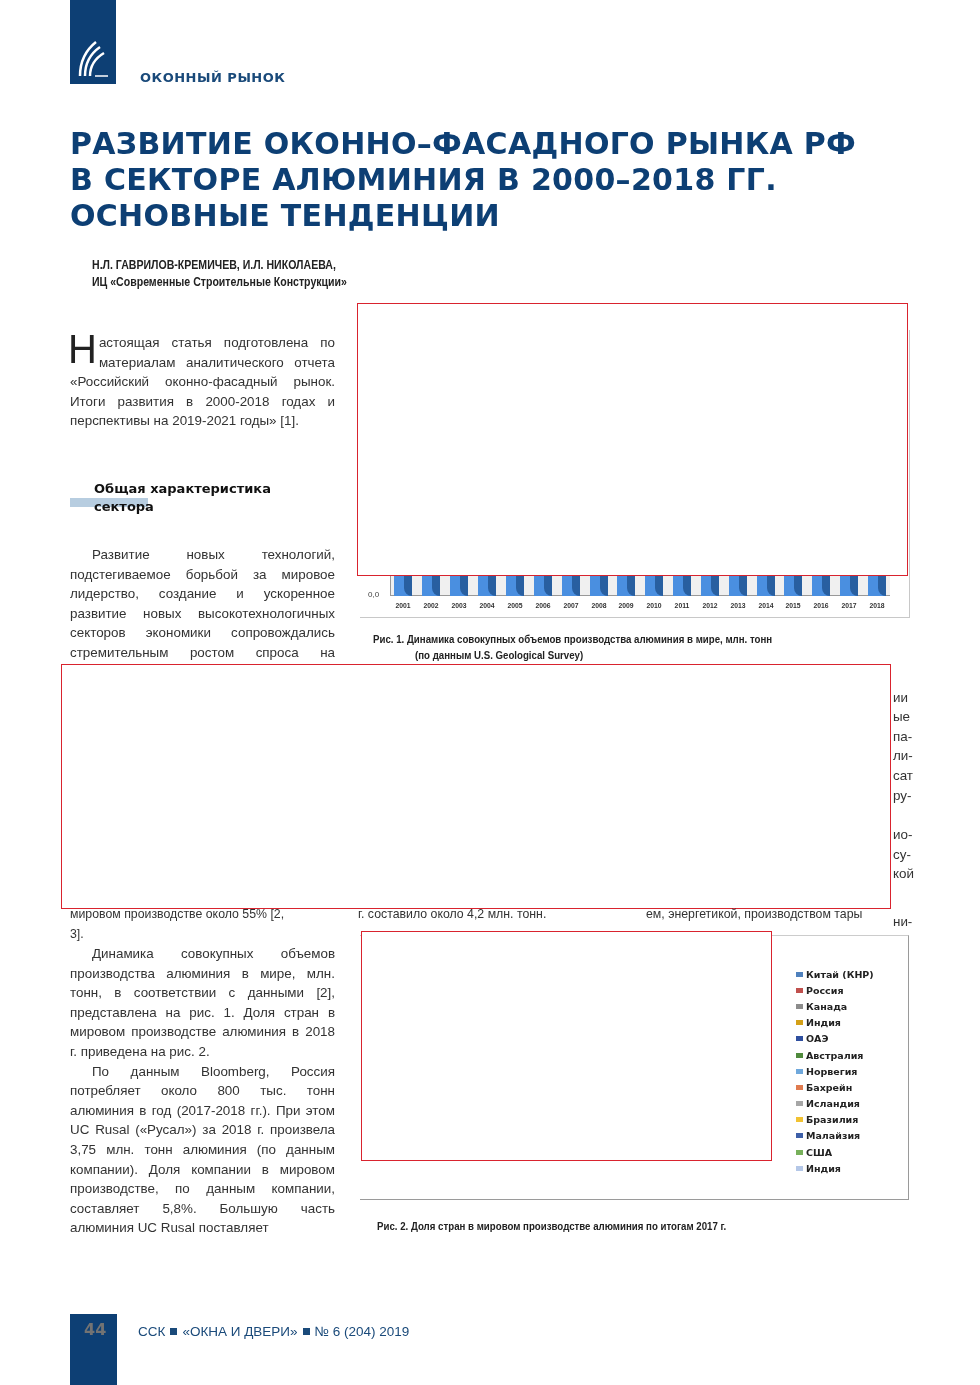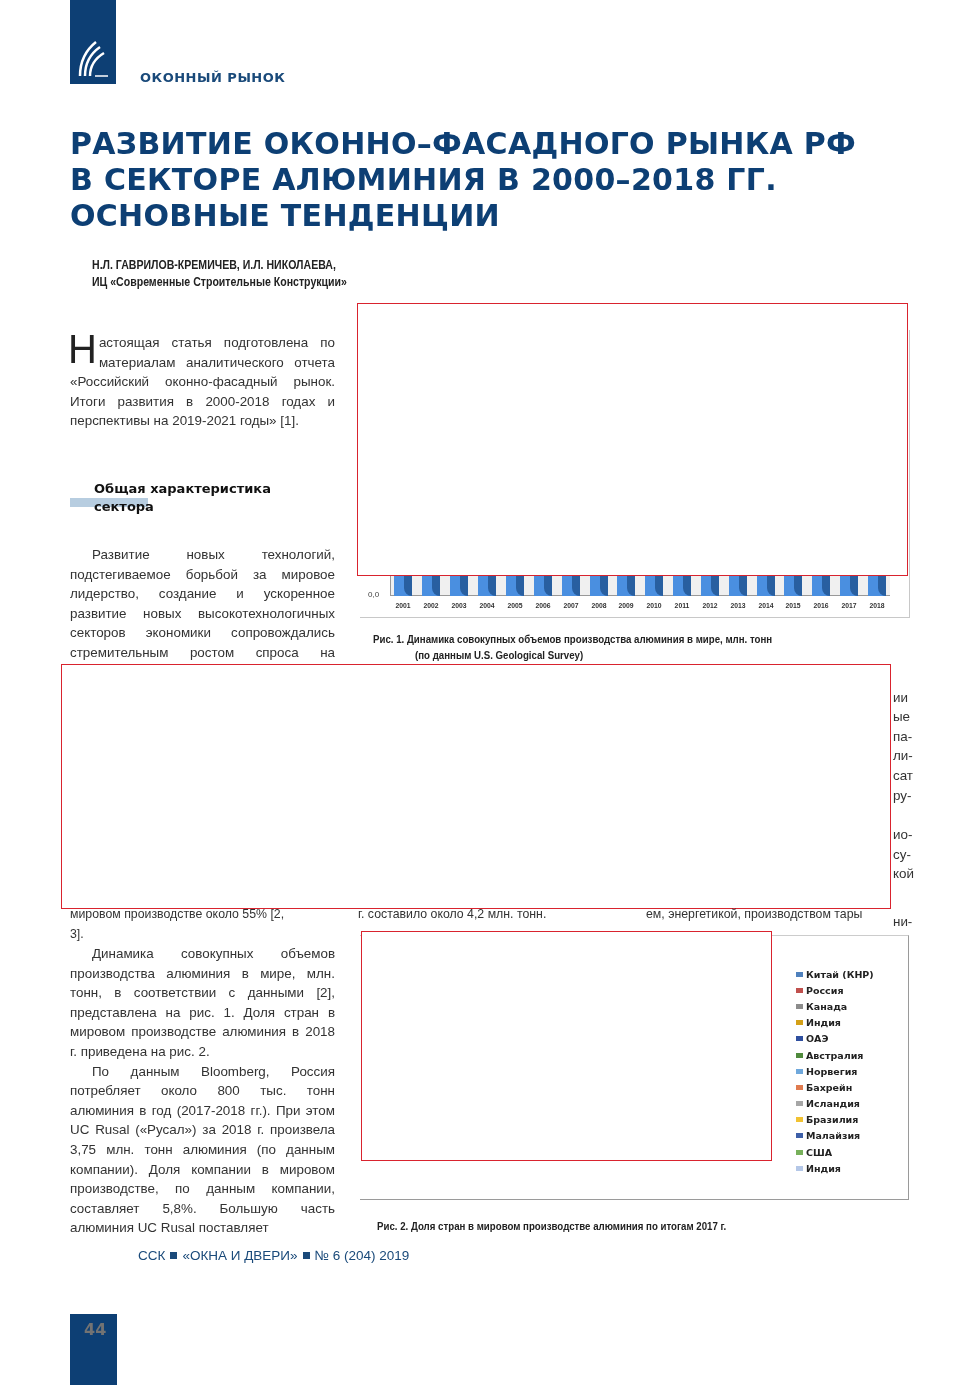--- a/index.html
+++ b/index.html
@@ -39,21 +39,21 @@
 
   .line-row { position: absolute; top: 904px; font-size: 13.4px; line-height: 19.6px; color: #333; white-space: nowrap; transform: scaleX(0.92); transform-origin: left; }
 
   .fig2-frame { position: absolute; left: 360px; top: 935px; width: 549px; height: 265px; border-right: 1.5px solid #9a9a9a; border-bottom: 1.5px solid #9a9a9a; border-top: 1px solid #ccc; }
   .legend { position: absolute; left: 796px; top: 966px; }
   .legend-item { display: flex; align-items: center; height: 16.2px; font-family: "DejaVu Sans", sans-serif; font-weight: bold; font-size: 9.5px; color: #222; white-space: nowrap; }
   .swatch { display: inline-block; width: 7px; height: 5px; margin-right: 3px; }
 
   .footer-block { position: absolute; left: 70px; top: 1314px; width: 47px; height: 71px; background: #0d3f74; }
   .page-num { position: absolute; left: 84px; top: 1320px; font-family: "DejaVu Sans", sans-serif; font-weight: bold; font-size: 16px; color: #737373; }
-  .footer-text { position: absolute; left: 138px; top: 1248px; font-size: 13.5px; color: #1a4a7a; white-space: nowrap; }
+  .footer-text { position: absolute; left: 138px; top: 1324px; font-size: 13.5px; color: #1a4a7a; white-space: nowrap; }
   .footer-text .sq { display: inline-block; width: 7px; height: 7px; background: #1a4a7a; margin: 0 5px 1px 5px; vertical-align: middle; }
 </style>
 </head>
 <body>
 
 <div class="logo-block">
   <svg width="34" height="40" viewBox="0 0 34 40">
     <path d="M4 38 C4 24 10 12 20 4" stroke="#fff" stroke-width="2.5" fill="none"></path>
     <path d="M9 38 C9 26 14 16 24 9" stroke="#fff" stroke-width="2.5" fill="none"></path>
     <path d="M14 38 C14 28 18 21 28 15" stroke="#fff" stroke-width="2.5" fill="none"></path>

